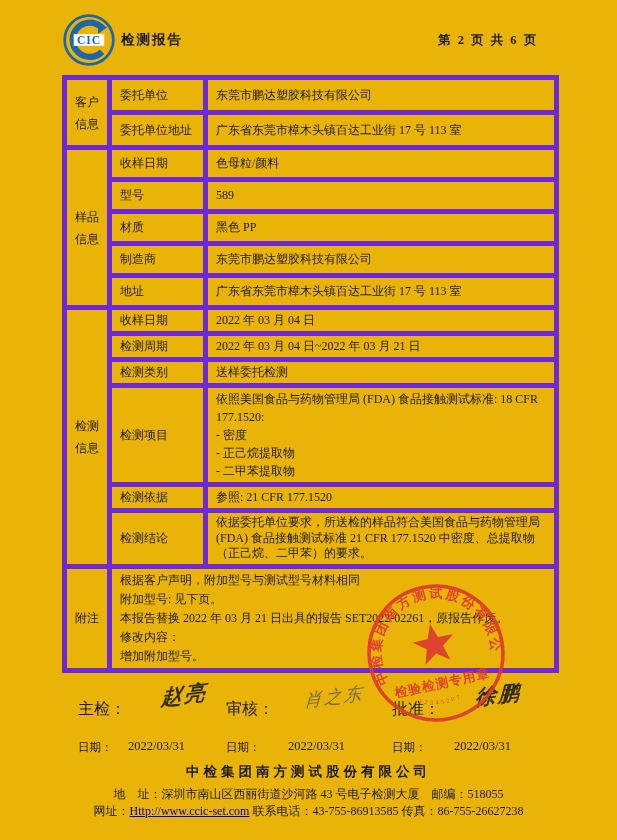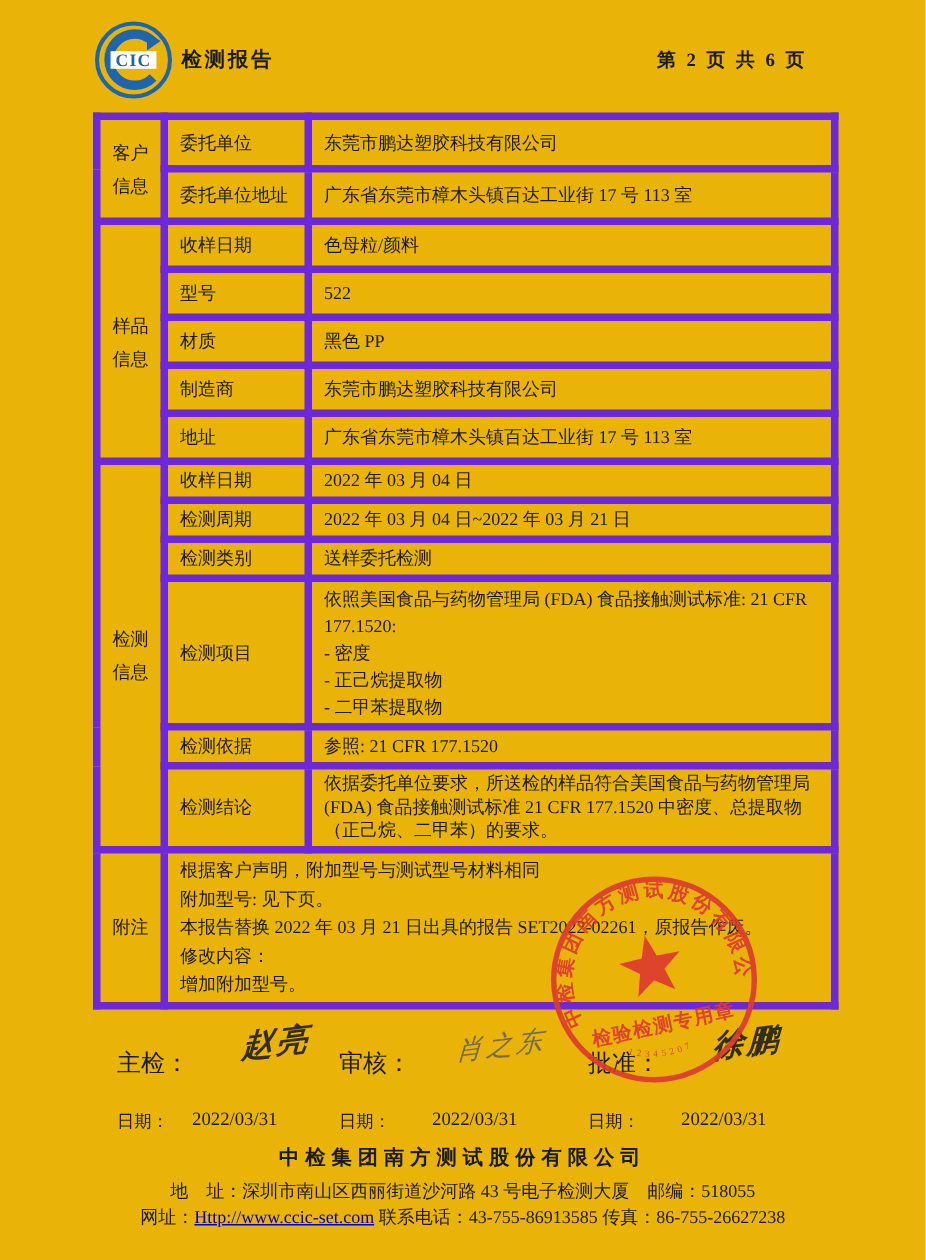--- a/index.html
+++ b/index.html
@@ -85,21 +85,21 @@
         <td class="val">广东省东莞市樟木头镇百达工业街 17 号 113 室</td>
       </tr>
 
       <tr class="h32">
         <td class="group" rowspan="5">样品信息</td>
         <td class="lbl">收样日期</td>
         <td class="val">色母粒/颜料</td>
       </tr>
       <tr class="h32">
         <td class="lbl">型号</td>
-        <td class="val">522</td>
+        <td class="val">589</td>
       </tr>
       <tr class="h32">
         <td class="lbl">材质</td>
         <td class="val">黑色 PP</td>
       </tr>
       <tr class="h32">
         <td class="lbl">制造商</td>
         <td class="val">东莞市鹏达塑胶科技有限公司</td>
       </tr>
       <tr class="h32">
@@ -115,21 +115,21 @@
       <tr class="h26">
         <td class="lbl">检测周期</td>
         <td class="val">2022 年 03 月 04 日~2022 年 03 月 21 日</td>
       </tr>
       <tr class="h26">
         <td class="lbl">检测类别</td>
         <td class="val">送样委托检测</td>
       </tr>
       <tr class="h90">
         <td class="lbl">检测项目</td>
-        <td class="val pre items">依照美国食品与药物管理局 (FDA) 食品接触测试标准: 21 CFR
+        <td class="val pre items">依照美国食品与药物管理局 (FDA) 食品接触测试标准: 18 CFR
 177.1520:
 - 密度
 - 正己烷提取物
 - 二甲苯提取物</td>
       </tr>
       <tr class="h26">
         <td class="lbl">检测依据</td>
         <td class="val">参照: 21 CFR 177.1520</td>
       </tr>
       <tr class="h47">

